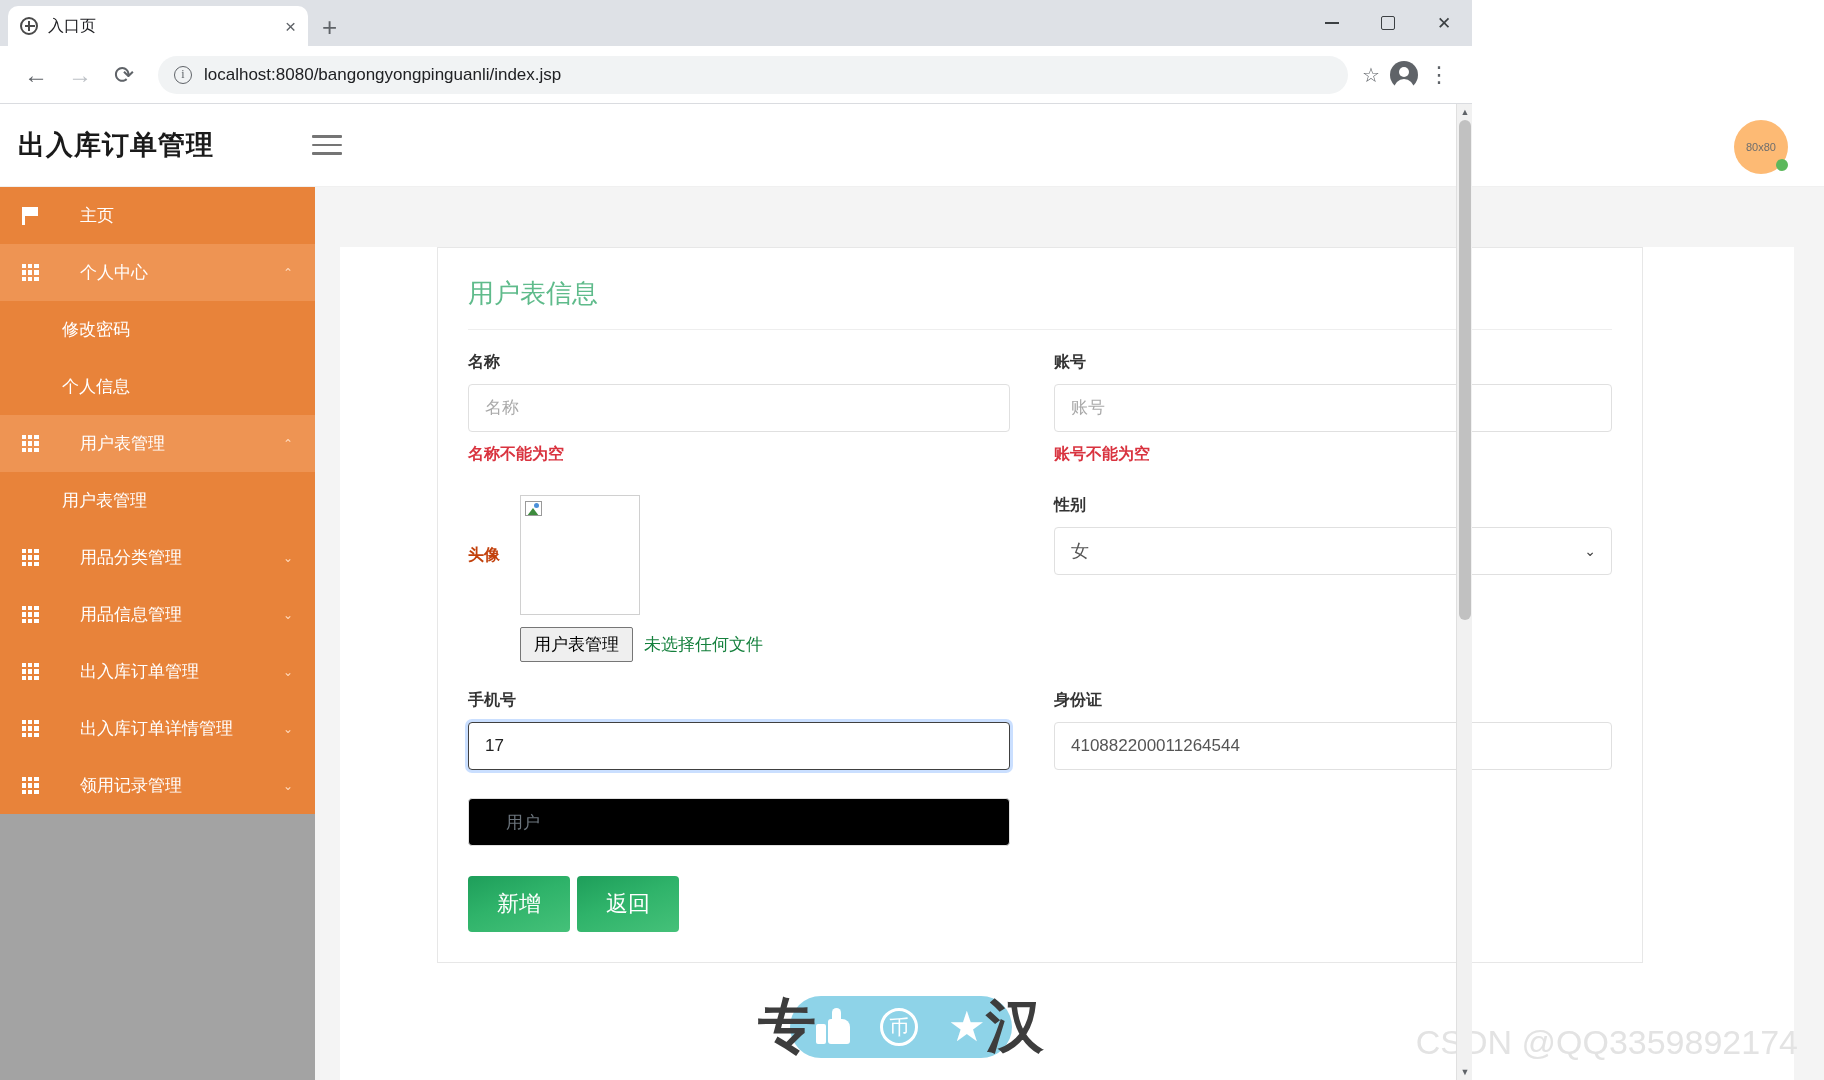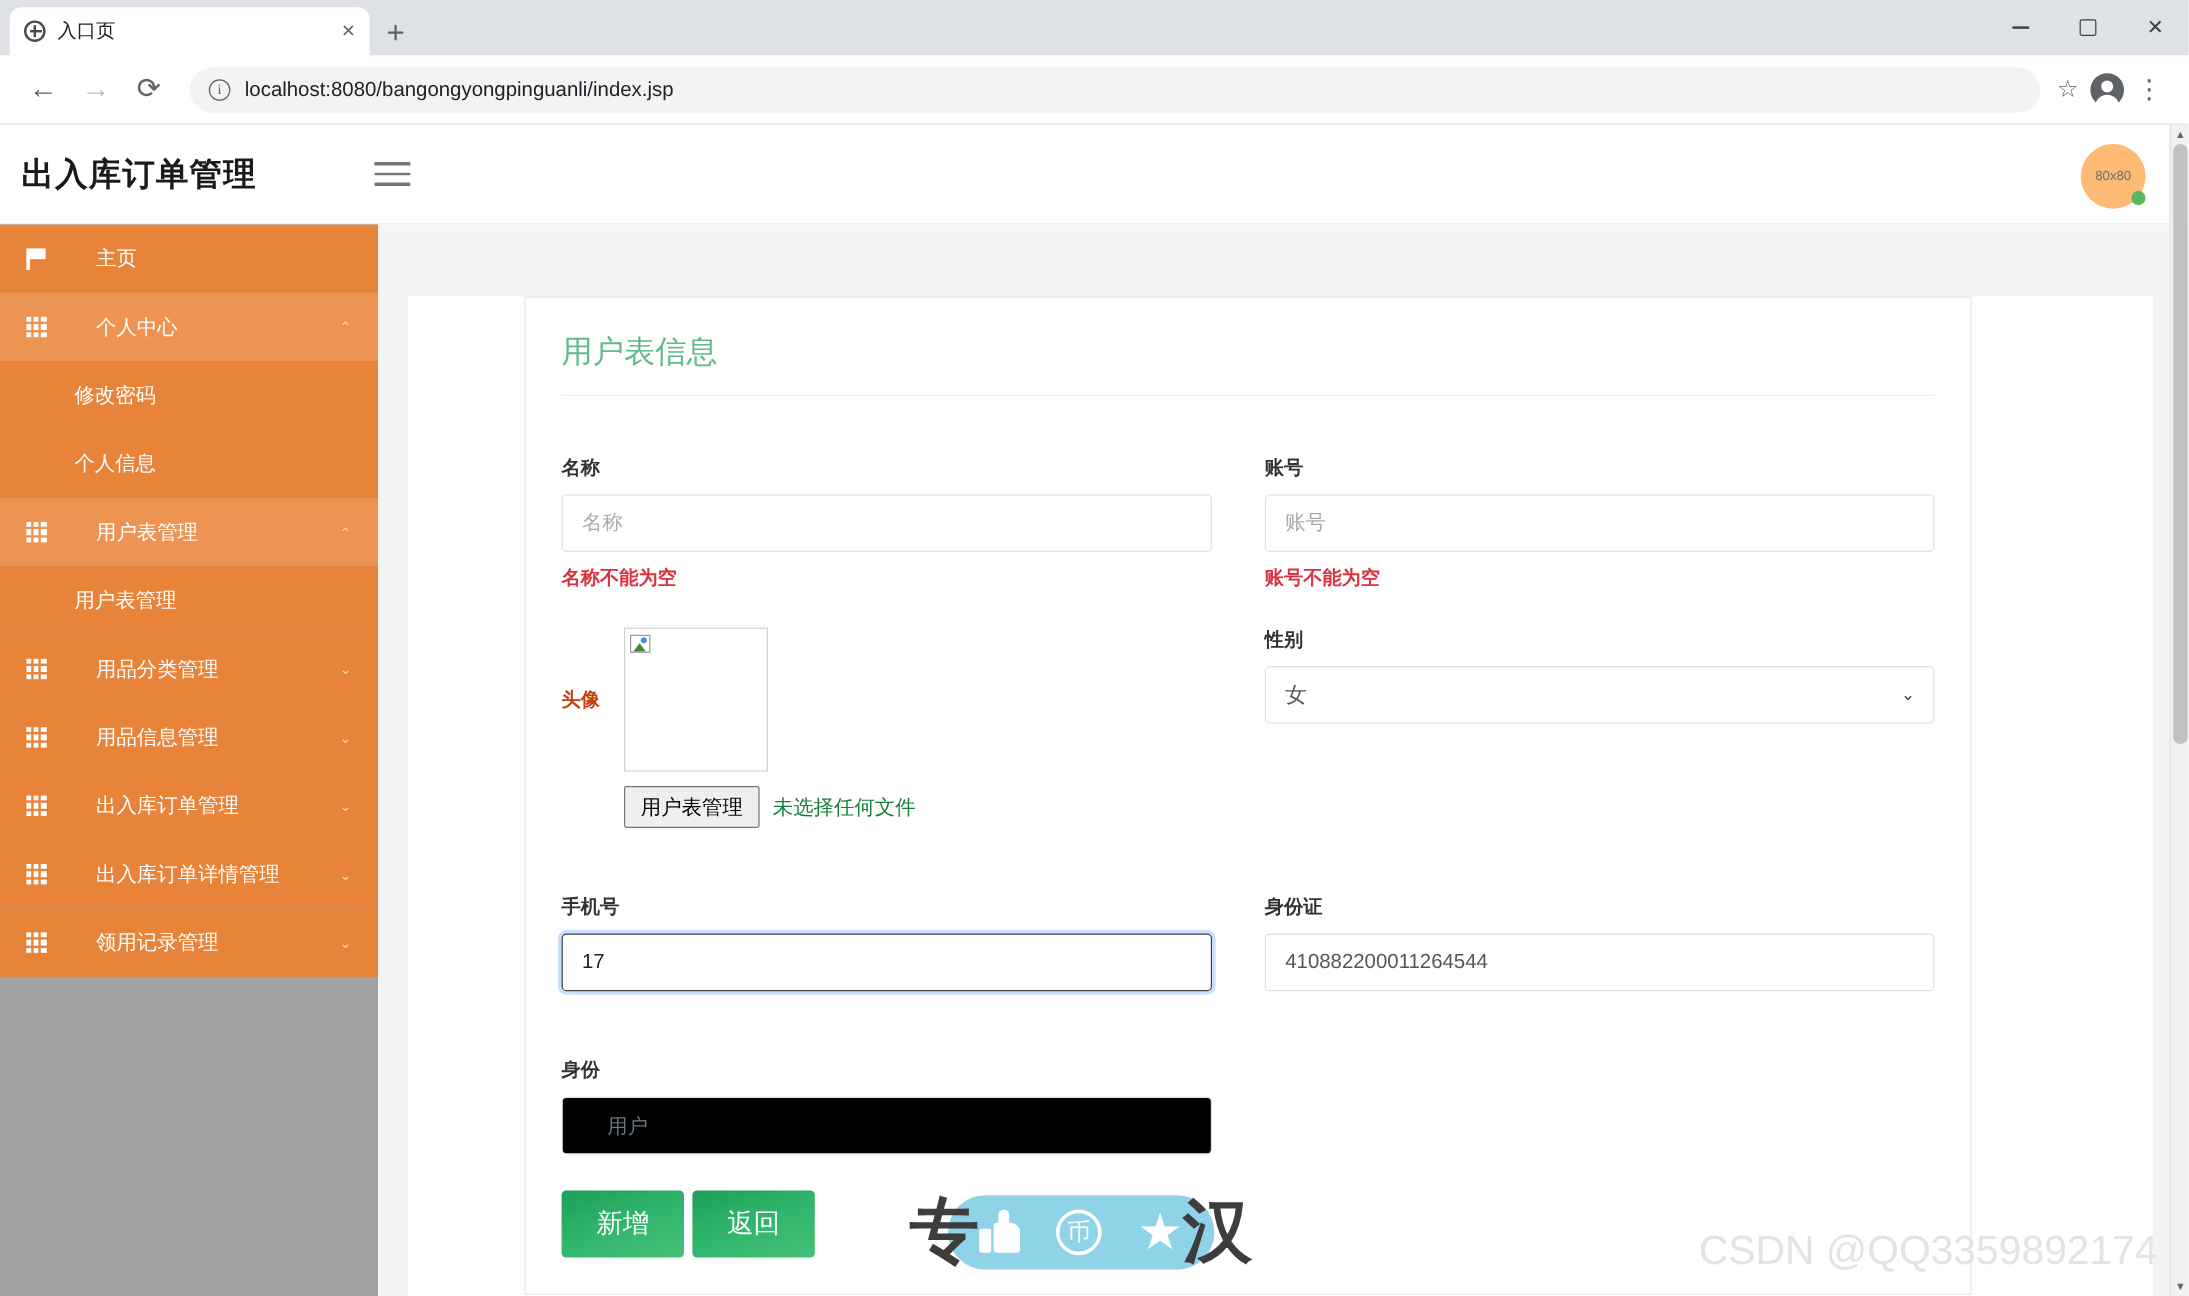--- a/index.html
+++ b/index.html
@@ -4,21 +4,21 @@
 <style>
   * { box-sizing: border-box; margin: 0; padding: 0; }
   html, body {
     width: 1824px; height: 1080px;
     font-family: "Liberation Sans", "DejaVu Sans", sans-serif;
     background: #ffffff;
     overflow: hidden;
   }
 
   
-  #browser { width: 1824px; height: 1080px; position: relative; background:#fff; }
+  #browser { width: 1472px; height: 1080px; position: relative; background:#fff; }
 
   #tabstrip {
     height: 46px; background: #dee1e6;
     display: flex; align-items: flex-end; position: relative;
   }
   .tab {
     margin-left: 8px; width: 300px; height: 40px;
     background: #fff; border-radius: 10px 10px 0 0;
     display: flex; align-items: center; padding: 0 12px; gap: 10px;
   }
@@ -158,21 +158,21 @@
   #formcard {
     margin: 35px 80px 0 97px; border: 1px solid #e7e7e7; background: #fff;
     padding: 28px 30px 30px 30px; max-width: 1206px;
   }
   #cardtitle {
     font-size: 26px; color: #5fbb8b; padding-bottom: 18px;
     border-bottom: 1px solid #eeeeee; margin-bottom: 22px; font-weight: normal;
   }
 
   .row2 { display: flex; gap: 0; }
-  .col { width: 50%; padding-right: 30px; margin-top: 28px; }
+  .col { width: 50%; padding-right: 30px; }
   .col:last-child { padding-right: 0; padding-left: 14px; }
 
   .fieldlabel { font-size: 16px; font-weight: bold; color: #333; margin-bottom: 11px; display:block; }
   .inp {
     width: 100%; height: 48px; border: 1px solid #e0e0e0; border-radius: 4px;
     padding: 0 16px; font-size: 17px; color: #555; background: #fff;
     font-family: "Liberation Sans", "DejaVu Sans", sans-serif;
   }
   .inp::placeholder { color: #a9a9a9; }
   .inp.focused {
@@ -538,21 +538,20 @@
                 <input class="inp focused" type="text" value="17" style="">
               </div>
               <div class="col">
                 <label class="fieldlabel">身份证</label>
                 <input class="inp" type="text" value="410882200011264544" style="">
               </div>
             </div>
 
             <div class="row2 mt30">
               <div class="col">
-                <label class="fieldlabel">身份</label>
                 <input class="inp readonly" type="text" readonly="" value="用户" style="">
               </div>
               <div class="col"></div>
             </div>
 
             <div id="btnrow">
               <button class="gbtn">新增</button>
               <button class="gbtn">返回</button>
             </div>
           </section>

